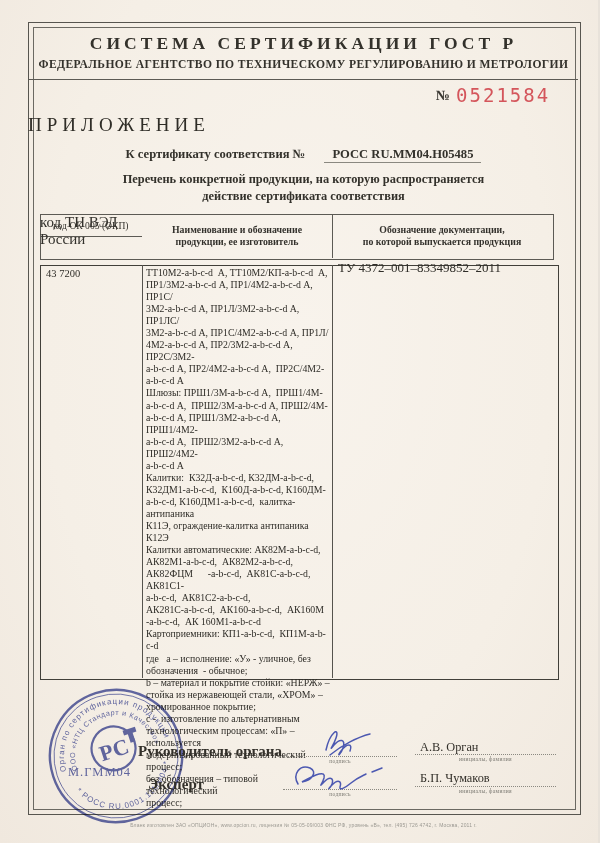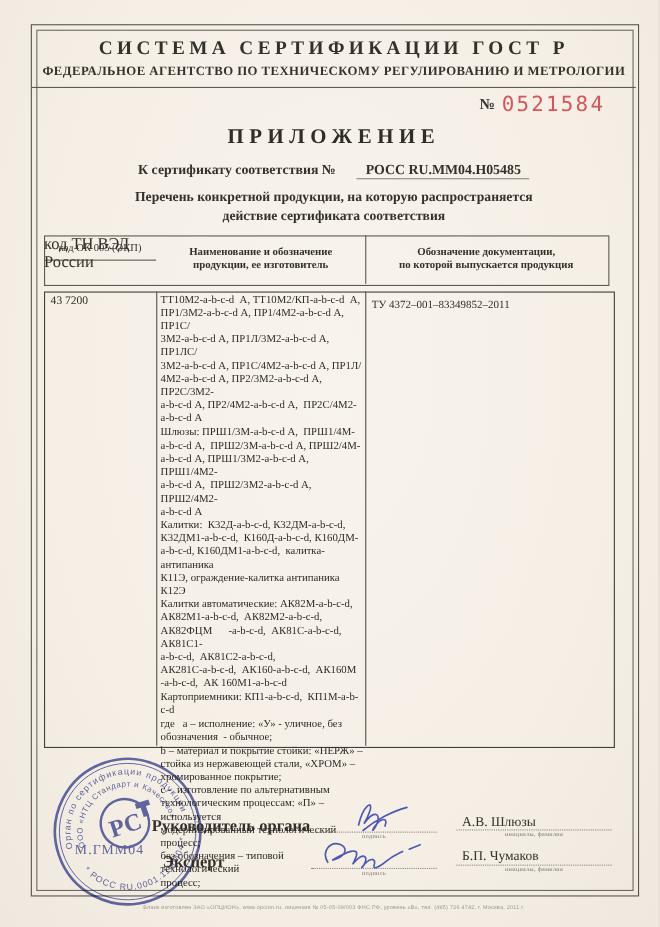--- a/index.html
+++ b/index.html
@@ -14,37 +14,37 @@
   .frame-outer{left:28px;top:22px;width:551px;height:791px;border:1.2px solid #57554f;}
   .frame-inner{left:33px;top:27px;width:541px;height:781px;border:0.8px solid #6b6962;}
   .hdr-rule{left:29px;top:79px;width:549px;height:0;border-top:1px solid #5c5a54;}
   
   .sys-title{left:28px;top:33px;width:551px;text-align:center;font-weight:bold;font-size:17.5px;letter-spacing:4px;color:#33312b;}
   .agency{left:28px;top:58px;width:551px;text-align:center;font-weight:bold;font-size:11.6px;letter-spacing:0.4px;color:#34322c;}
   .blank-no{left:436px;top:84px;white-space:nowrap;}
   .blank-no .nsign{font-size:14px;color:#3b3933;font-weight:bold;vertical-align:2px;}
   .blank-no .digits{font-family:"DejaVu Sans Mono", monospace;font-size:19px;letter-spacing:2px;color:#d4555b;margin-left:6px;}
   
-  .title{left:28px;top:114px;width:551px;text-align:center;font-weight:bold;font-size:19px;letter-spacing:5px;color:#2f2d27;}
+  .title{left:28px;top:114px;width:551px;font-weight:normal;font-size:19px;letter-spacing:5px;color:#2f2d27;}
   .cert-line{left:28px;top:147px;width:551px;text-align:center;font-weight:bold;font-size:12.6px;color:#33312b;}
   .cert-line .num{font-weight:bold;border-bottom:1px solid #8a8880;padding:0 8px 1px 8px;margin-left:16px;}
   .descr{left:28px;top:171px;width:551px;text-align:center;font-weight:bold;font-size:12.4px;line-height:16.5px;white-space:pre-line;color:#33312b;}
   
   .thead{left:40px;top:214px;width:512px;height:44px;border:1px solid #5c5a54;}
   .c1-top{left:40px;top:214px;width:102px;height:22px;border-bottom:1px solid #5c5a54;display:flex;align-items:center;justify-content:center;font-weight:normal;font-size:9.6px;}
   .c1-bot{left:40px;top:220px;width:102px;height:22px;display:flex;align-items:center;justify-content:center;font-weight:normal;font-size:15px;}
   .c2-head{left:142px;top:214px;width:190px;height:44px;border-right:1px solid #5c5a54;display:flex;align-items:center;justify-content:center;text-align:center;font-weight:bold;font-size:9.8px;line-height:12.5px;white-space:pre-line;}
   .c3-head{left:332px;top:214px;width:220px;height:44px;display:flex;align-items:center;justify-content:center;text-align:center;font-weight:bold;font-size:9.8px;line-height:12.5px;white-space:pre-line;}
   
   .tbody{left:40px;top:265px;width:517px;height:413px;border:1.6px solid #413f39;}
   .bdiv1{left:142px;top:265px;width:0;height:413px;border-left:1px solid #55534d;}
   .bdiv2{left:332px;top:265px;width:0;height:413px;border-left:1px solid #55534d;}
   .okp{left:46px;top:268px;width:92px;font-size:10.5px;color:#2f2d28;}
   .products{left:146px;top:267px;width:184px;font-size:9.8px;line-height:12.05px;white-space:pre-wrap;color:#2e2c27;}
-  .docnum{left:338px;top:272px;width:212px;font-size:10px;color:#2f2d28;}
+  .docnum{left:338px;top:260px;width:212px;font-size:13px;color:#2f2d28;}
   
   .sig-label{font-weight:bold;font-size:15px;color:#33302a;}
   .lbl-head{left:138px;top:743px;}
   .lbl-exp{left:148px;top:776px;}
   .dotline{border-bottom:1.6px dotted #8b8981;height:0;}
   .sigline1{left:283px;top:756px;width:114px;}
   .sigline2{left:283px;top:789px;width:114px;}
   .nameline1{left:415px;top:754px;width:141px;}
   .nameline2{left:415px;top:786px;width:141px;}
   .caption{font-size:5.6px;color:#7b7972;letter-spacing:0.3px;text-align:center;}
@@ -166,21 +166,21 @@
   <div class="abs dotline sigline1"></div>
   <div class="abs dotline sigline2"></div>
   <div class="abs dotline nameline1"></div>
   <div class="abs dotline nameline2"></div>
 
   <div class="abs caption cap-sig1">подпись</div>
   <div class="abs caption cap-sig2">подпись</div>
   <div class="abs caption cap-name1">инициалы, фамилия</div>
   <div class="abs caption cap-name2">инициалы, фамилия</div>
 
-  <div class="abs name name1">А.В. Шлюзы</div>
+  <div class="abs name name1">А.В. Орган</div>
   <div class="abs name name2">Б.П. Чумаков</div>
 
   <svg class="abs ink" viewBox="0 0 172 102" width="172" height="102">
     <g stroke="#3e4cac" stroke-width="1.5" fill="none" stroke-linecap="round" opacity="0.92">
       <path d="M 58,36 C 62,18 72,12 68,24 C 65,33 60,38 66,31 C 72,24 78,25 75,34 C 73,40 68,44 73,37 C 79,29 85,29 82,37 M 62,41 C 74,31 90,23 102,20"></path>
       <path d="M 30,70 C 24,60 32,50 42,54 C 50,58 44,66 34,68 C 48,60 58,56 56,64 C 54,71 50,74 56,68 C 62,62 66,64 64,70 C 62,75 58,77 64,71 C 70,65 74,67 72,73 C 71,77 77,74 83,69 C 89,64 94,62 98,60 M 104,58 L 114,54"></path>
     </g>
   </svg>
 
   <div class="abs fineprint">Бланк изготовлен ЗАО «ОПЦИОН», www.opcion.ru, лицензия № 05-05-09/003 ФНС РФ, уровень «В», тел. (495) 726 4742, г. Москва, 2011 г.</div>

